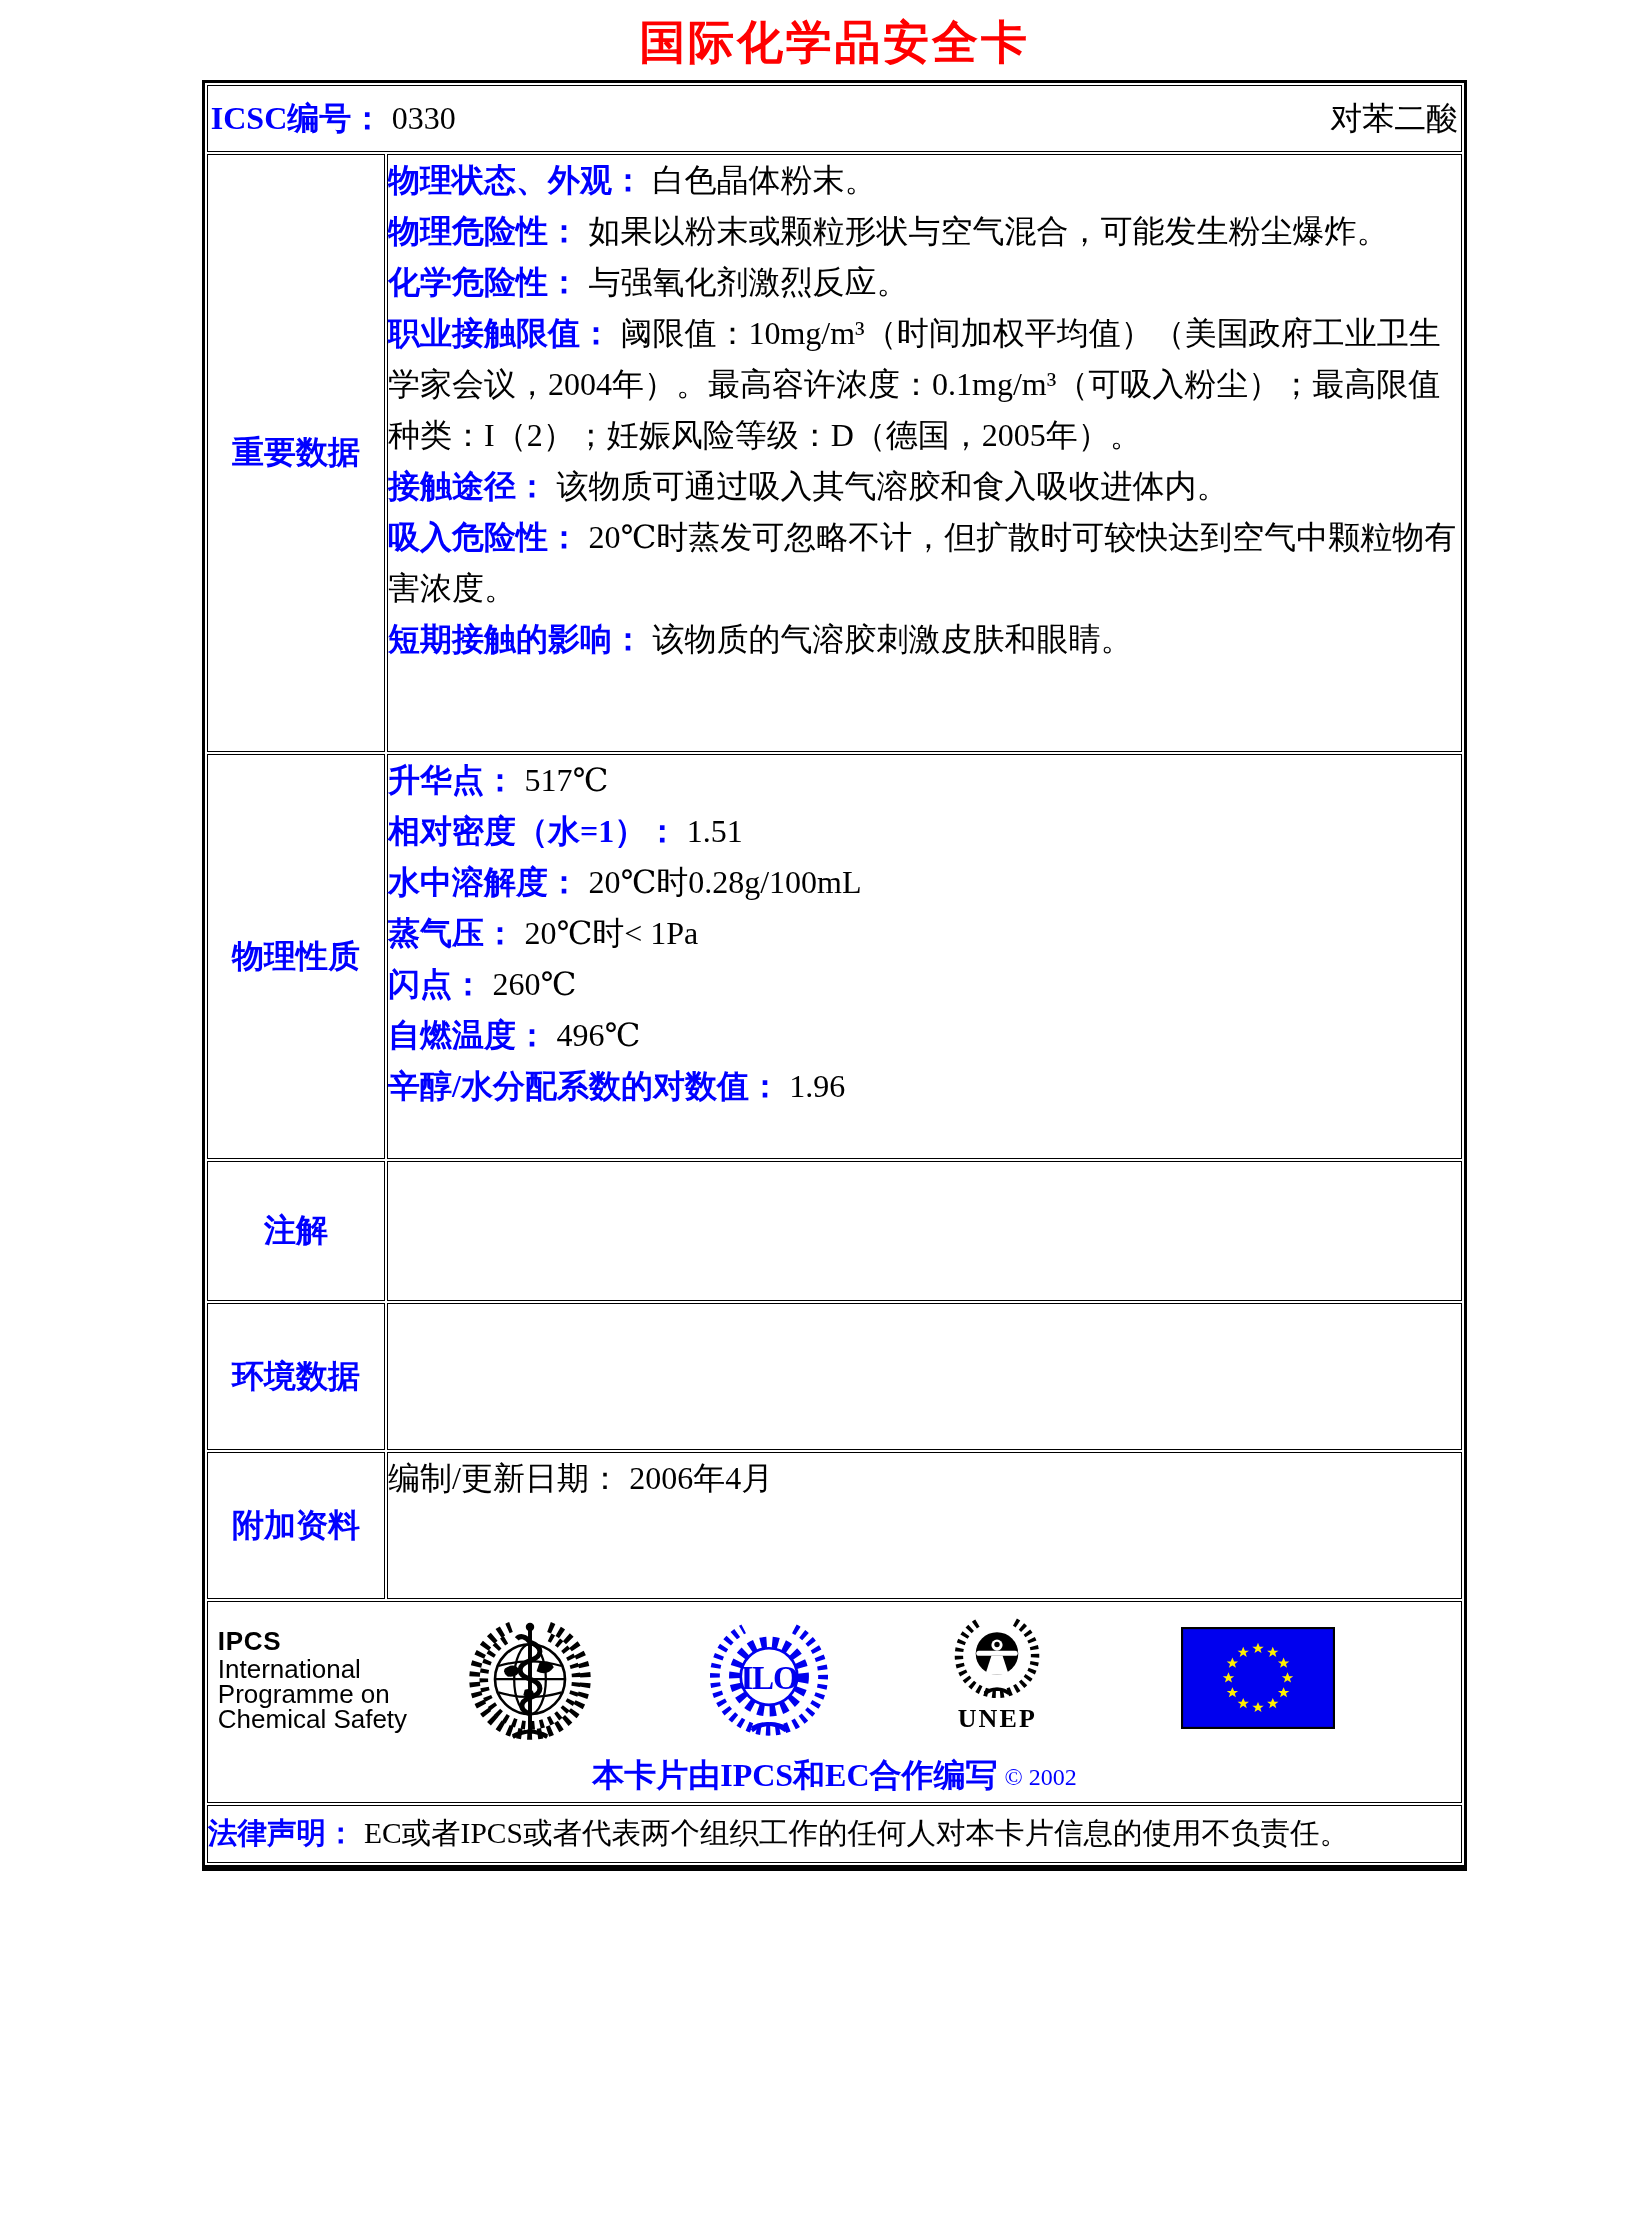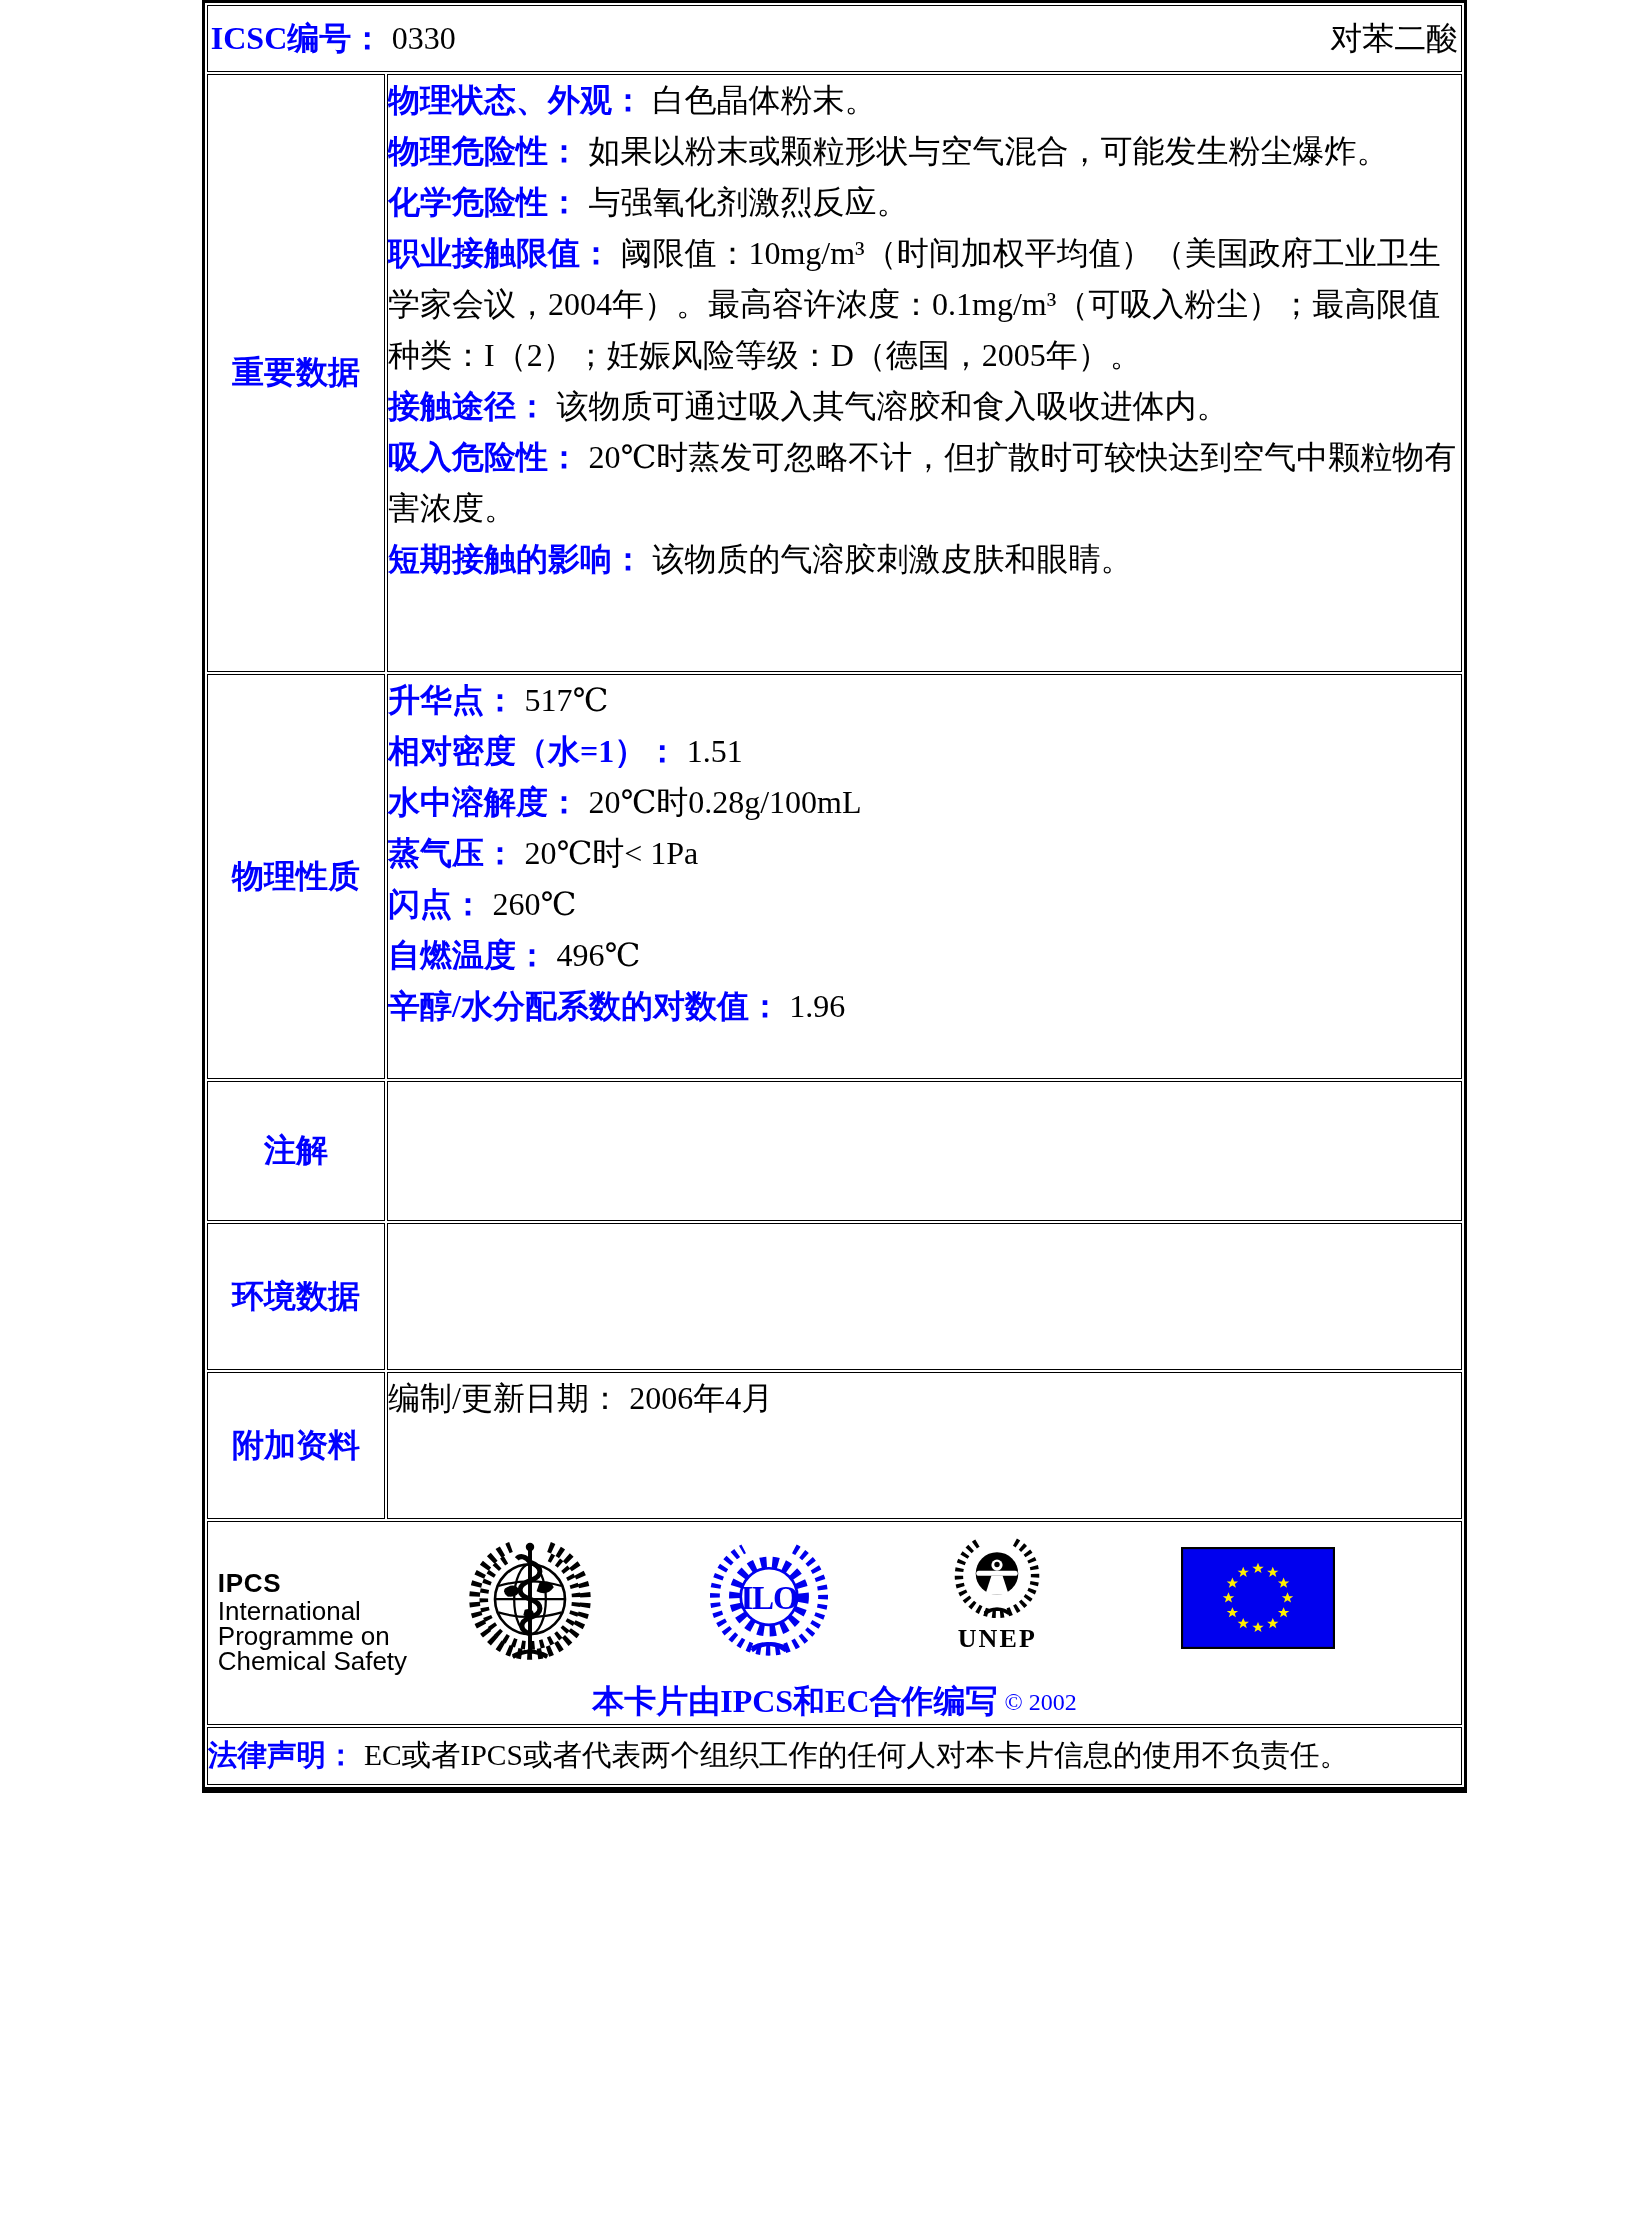--- a/index.html
+++ b/index.html
@@ -21,40 +21,41 @@
   td.hdr-cell{height:65px;vertical-align:middle;}
   .hdr{display:flex;justify-content:space-between;align-items:center;padding:0 2.8px;font-size:32px;}
   .h-imp{height:596px;}
   .h-phys{height:403px;}
   .h-env{height:145px;}
   .h-note{height:138px;}
   .h-add{height:145px;}
   td.logos-cell{height:200px;vertical-align:top;}
   td.legal{height:56px;vertical-align:middle;font-size:29.5px;padding:0 4.2px;}
   .logos{display:flex;align-items:flex-start;padding:11.2px 0 0 9.8px;}
-  .ipcs{width:229px;margin-top:35px;font-family:"Liberation Sans","DejaVu Sans",sans-serif;}
+  .ipcs{width:229px;margin-top:13px;font-family:"Liberation Sans","DejaVu Sans",sans-serif;}
   .ipcs-t{font-size:26px;font-weight:bold;letter-spacing:0.7px;line-height:31px;}
   .ipcs-s{font-size:26px;line-height:25px;}
   .who-logo{margin-left:17px;}
   .ilo-logo{margin-left:110px;margin-top:7px;}
   .unep-block{margin-left:107px;width:117px;text-align:center;}
   .unep-t{font-weight:bold;font-size:26px;letter-spacing:2.1px;line-height:27px;}
   .eu-flag{margin-left:125px;margin-top:14px;}
   .caption{text-align:center;margin-top:5.6px;color:#0000FF;white-space:nowrap;}
   .cap-main{font-size:32px;font-weight:bold;}
   .cap-copy{font-size:24px;position:relative;top:-1.4px;margin-left:7px;}
   svg text.ilo-txt{font-family:"Liberation Serif","DejaVu Serif",serif;font-weight:bold;
                    fill:#0000EE;font-size:27px;letter-spacing:-1px;}
 </style>
 </head>
 <body>
 
 <div class="page">
   <div class="card-wrap">
 
+    <div class="title">国际化学品安全卡</div>
 
     <table class="card">
       <colgroup>
           <col class="c1">
           <col class="c2">
         </colgroup>
       <tbody>
 
       <tr>
         <td colspan="2" class="hdr-cell">

